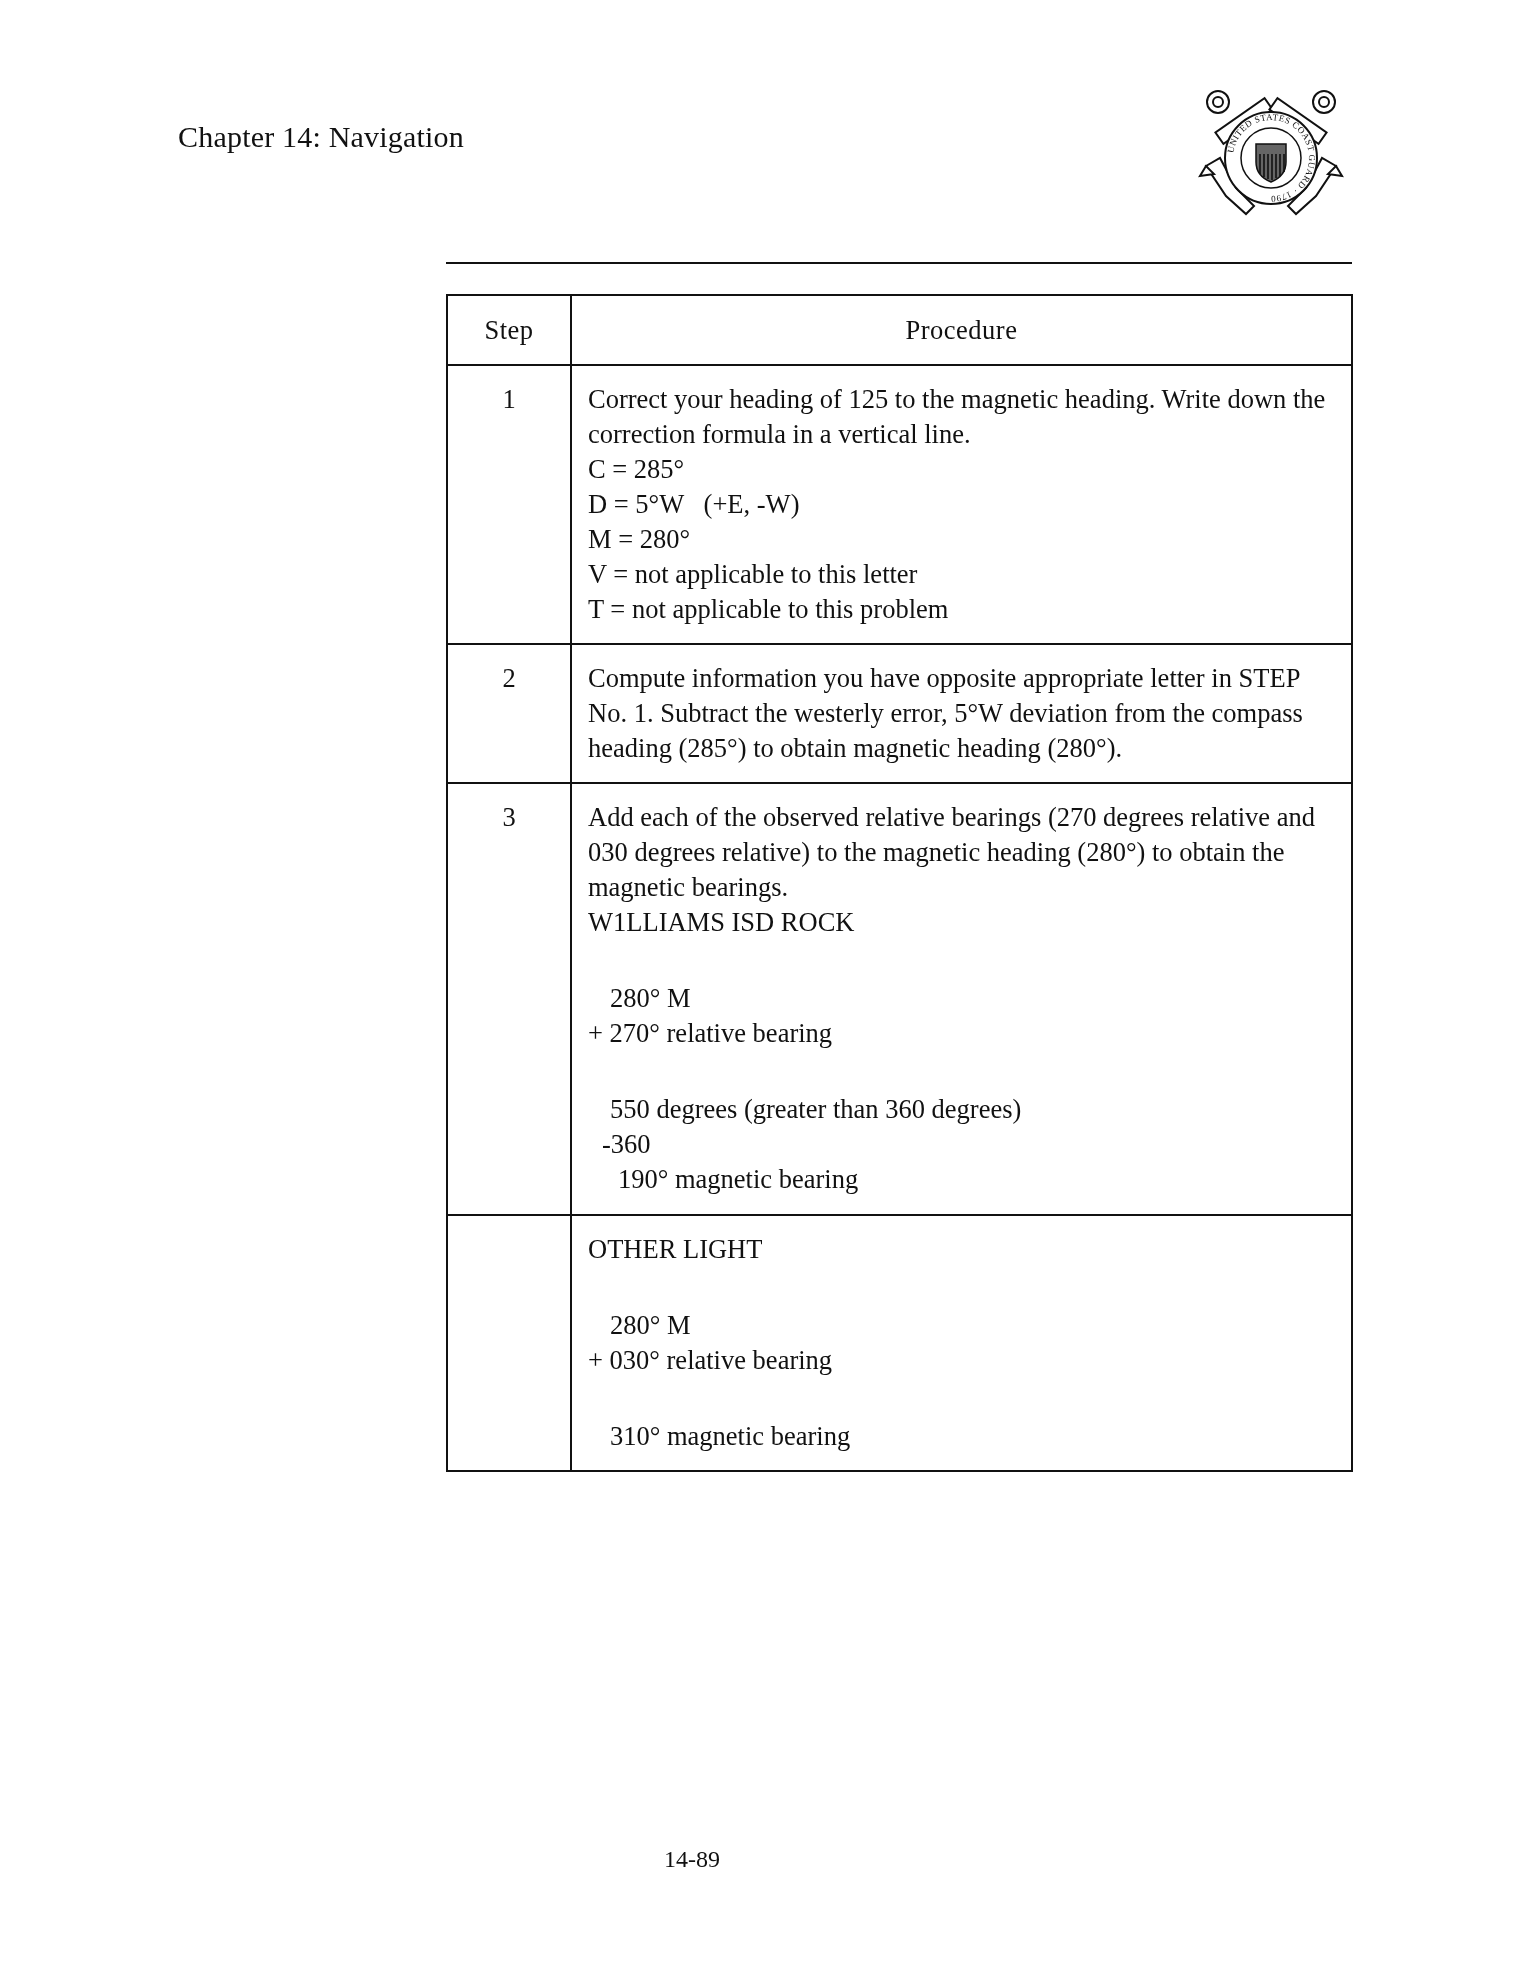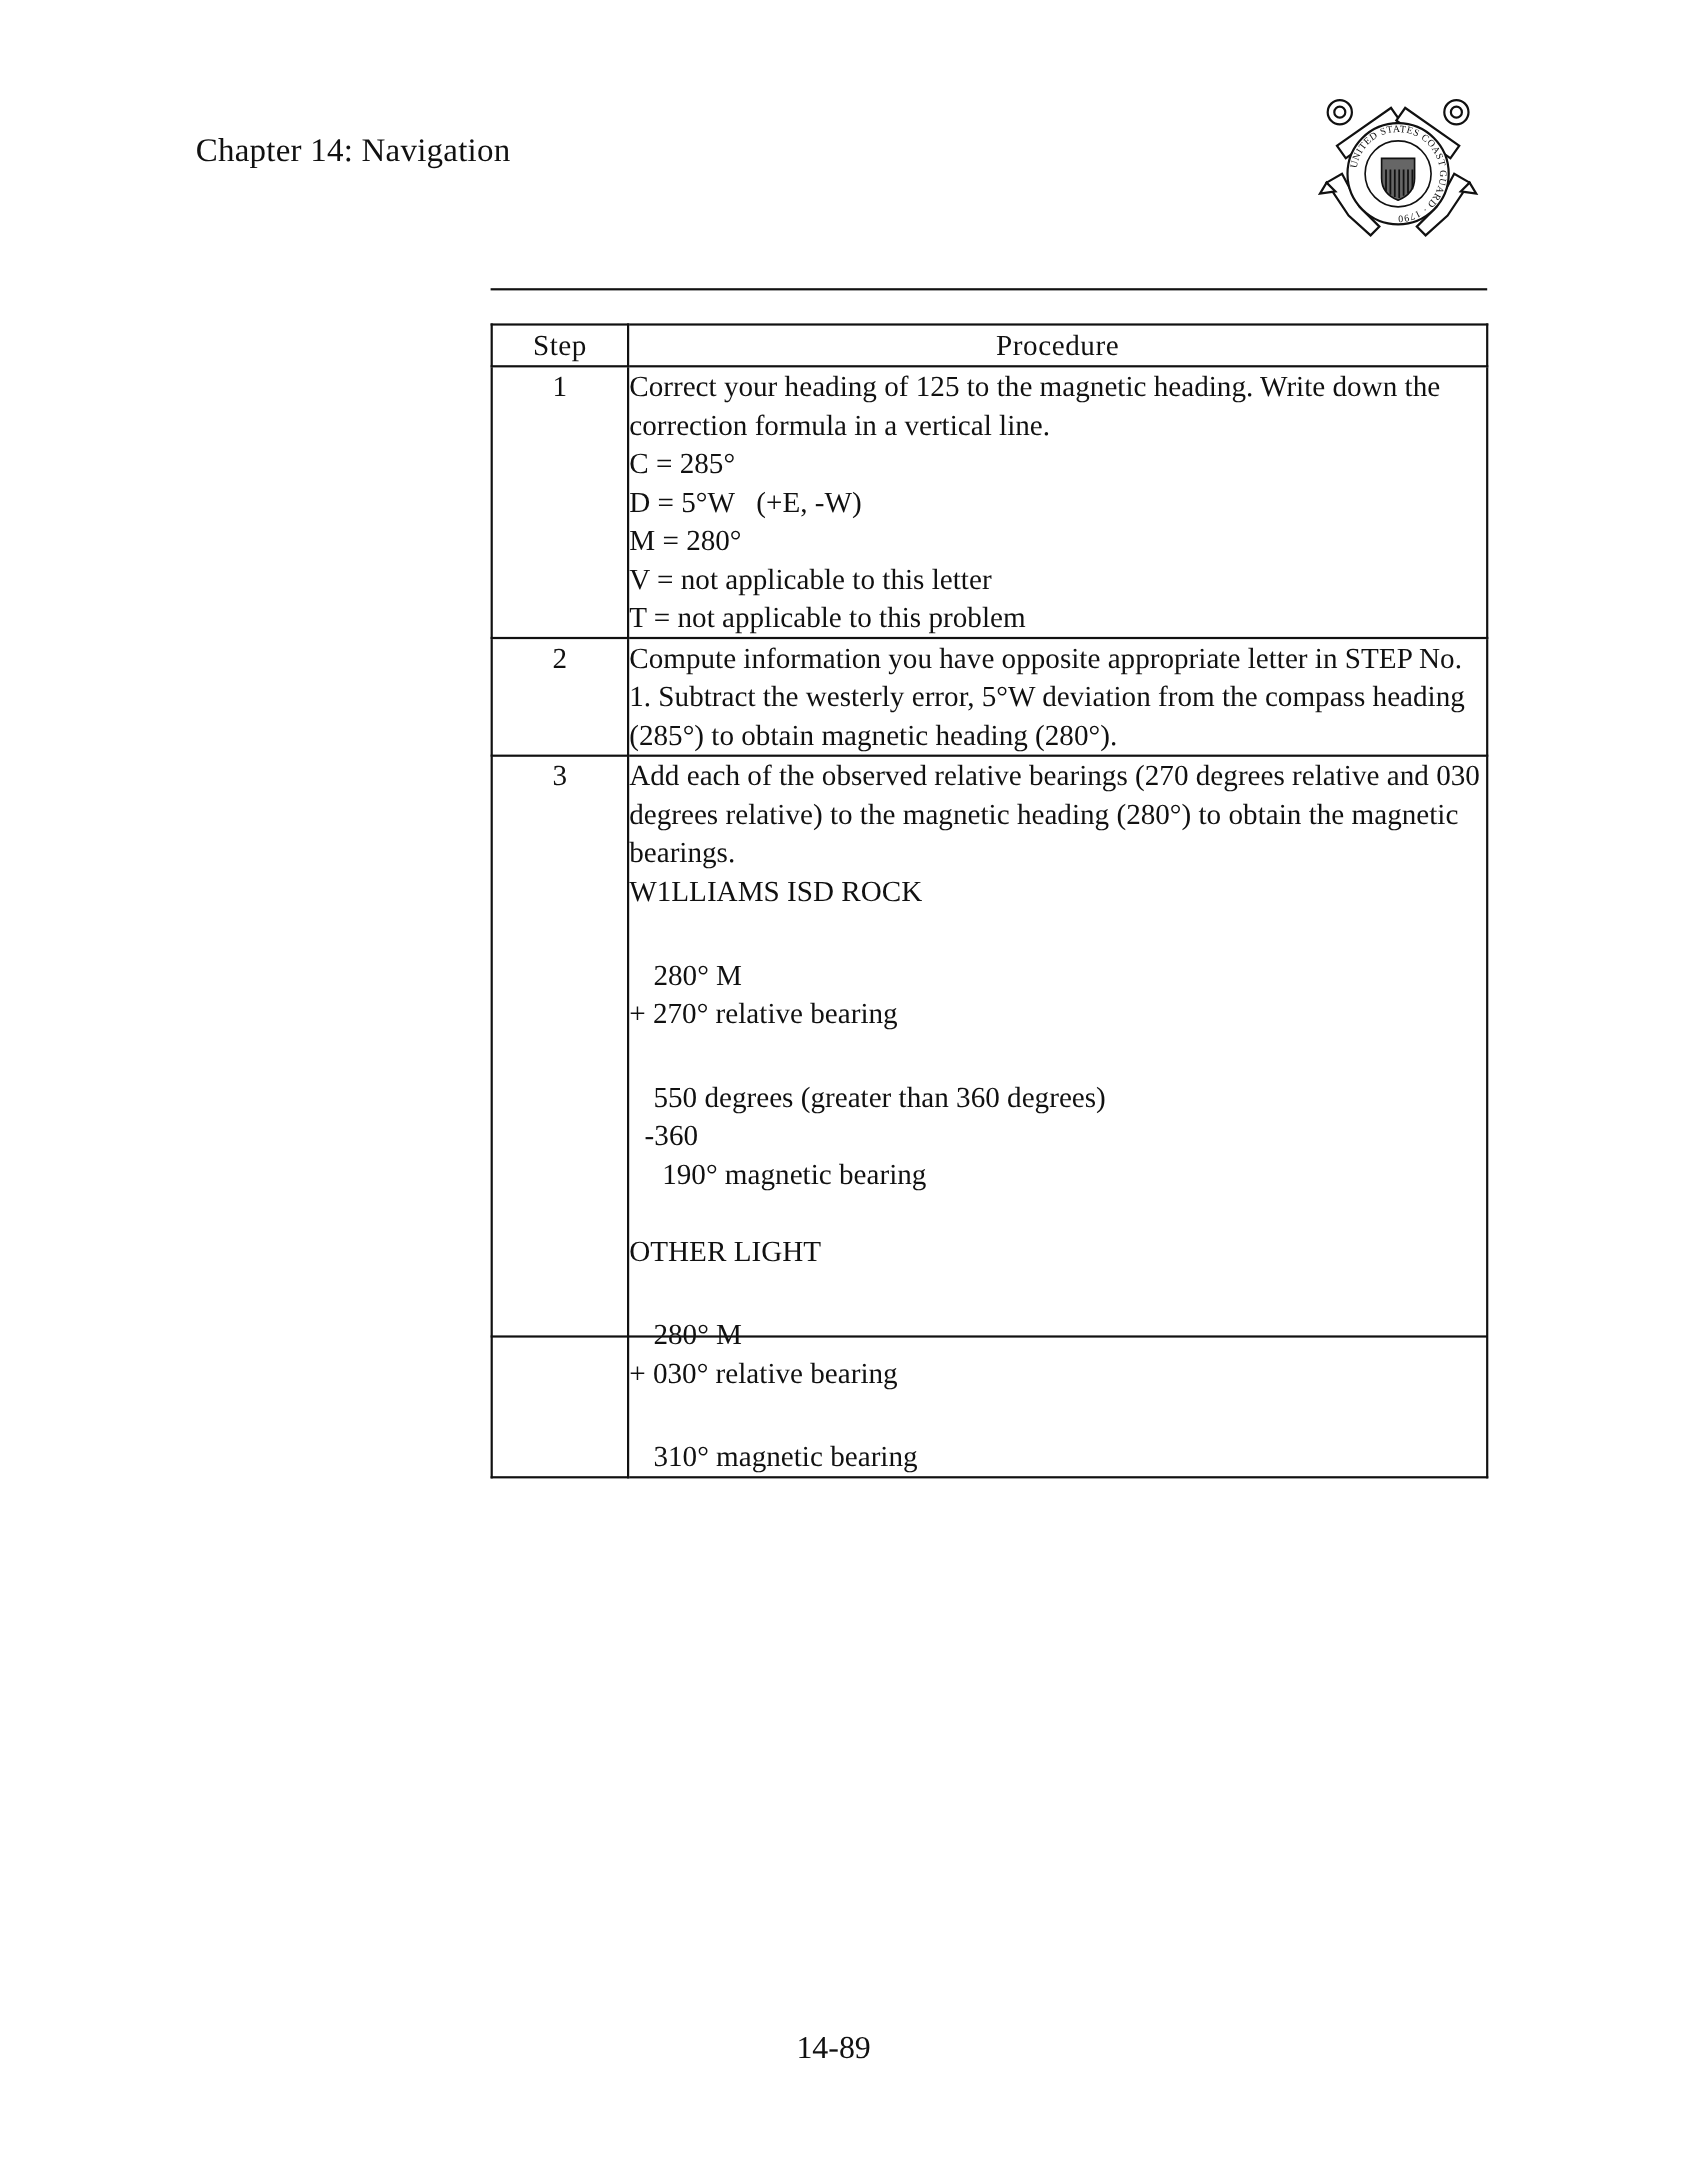--- a/index.html
+++ b/index.html
@@ -44,21 +44,21 @@
       left: 446px;
       top: 294px;
       width: 907px;
       border-collapse: collapse;
       font-size: 26.5px;
       line-height: 35px;
     }
     table.proc th, table.proc td {
       border: 2px solid #111;
       vertical-align: top;
-      padding: 0;
+      padding: 16px;
     }
     table.proc th {
       font-weight: normal;
       text-align: center;
       height: 36px;
       line-height: 36px;
       letter-spacing: 0.5px;
     }
     col.c-step { width: 124px; }
     td.step-num {
@@ -71,23 +71,23 @@
     .line { display: block; white-space: pre; }
     .line.wrap { white-space: normal; }
     .ind1 { padding-left: 22px; margin-top: 41px; }
     .ind-minus { padding-left: 14px; }
     .ind2 { padding-left: 30px; }
     .u { text-underline-offset: 3px; }
     .blank { display: block; height: 35px; }
 
     .page-number {
       position: absolute;
-      left: 724px;
+      left: 664px;
       top: 1846px;
-      font-size: 29px;
+      font-size: 24px;
     }
   </style>
 </head>
 <body>
 
 <div class="running-head">Chapter 14:  Navigation</div>
 
 <div class="logo">
   <svg width="150" height="135" viewBox="0 0 150 135" xmlns="http://www.w3.org/2000/svg">
 

